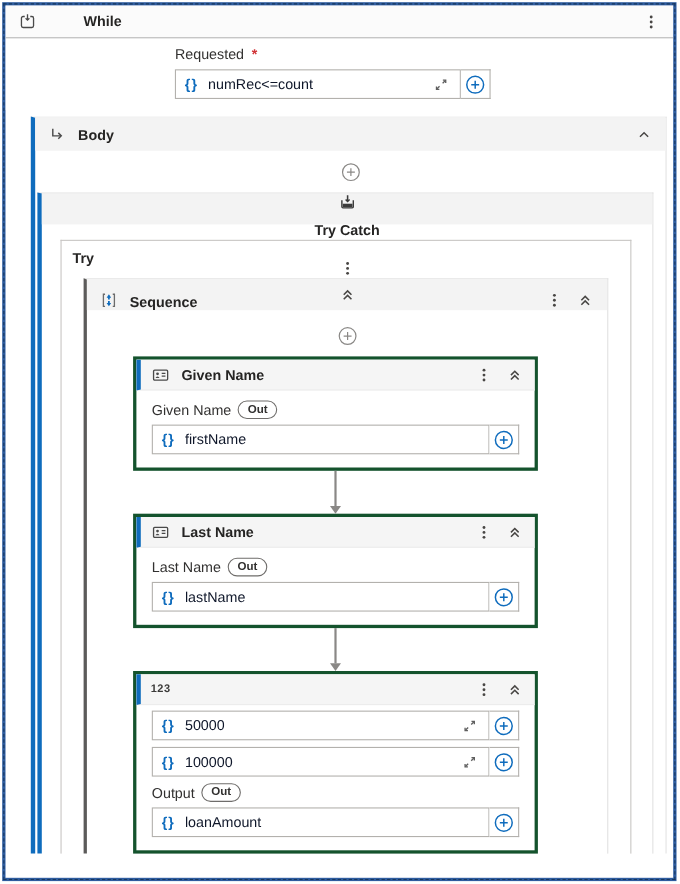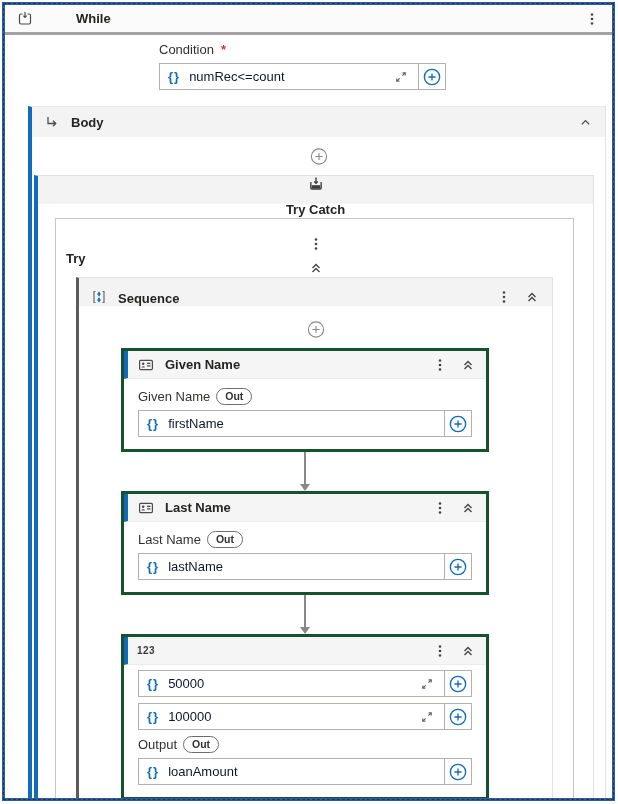--- a/index.html
+++ b/index.html
@@ -19,21 +19,21 @@
     outline-offset: -2px;
     background: #fff;
     overflow: hidden;
   }
   .hdr {
     display: flex; align-items: center;
     gap: 10px;
     padding: 0 11px;
     user-select: none;
   }
-  .while-header { height: 30px; background: #fbfbfb; border-bottom: 3px solid #a3a3a3; gap: 42px; }
+  .while-header { height: 30px; background: #fbfbfb; border-bottom: 1px solid #a3a3a3; gap: 42px; }
   .hdr-title { font-size: 13px; font-weight: 700; color: #252423; white-space: nowrap; }
   .spacer { flex: 1; }
   .icon-btn { display: flex; align-items: center; justify-content: center; width: 18px; height: 18px; cursor: pointer; }
 
   
   .condition-section { padding: 7px 0 10px 154px; background: #fff; }
   .field-label { font-size: 13px; color: #323130; display: flex; align-items: center; gap: 6px; }
   .req { color: #d13438; font-weight: 700; margin-left: 1px; }
   .condition-input { width: 287px; margin-top: 6px; }
 
@@ -69,21 +69,21 @@
   .trycatch {
     margin: 6px 11px 0 2px;
     border: 1px solid #e1e1e1; border-bottom: none;
     border-left: 4px solid #0f6cbd;
     background: #fff;
   }
   .trycatch-header { height: 28px; background: #f3f3f3; flex-direction: column; }
   .trycatch-content { padding: 14px 19px 0 17px; }
 
   .try-box { border: 1px solid #c8c6c4; border-bottom: none; background: #fff; }
-  .try-label { padding: 8px 10px 9px; font-size: 13px; font-weight: 700; color: #252423; margin-top: 24px; }
+  .try-label { padding: 8px 10px 9px; font-size: 13px; font-weight: 700; color: #252423; }
   .try-inner { padding: 2px 20px 0 20px; }
 
   
   .sequence {
     border-left: 3px solid #5c5b5a;
     border-top: 1px solid #e1e1e1;
     border-right: 1px solid #e1e1e1;
     background: #fff;
   }
   .sequence-header { height: 28px; background: #f3f3f3; align-items: flex-end; }
@@ -139,21 +139,21 @@
       <svg width="14" height="14" viewBox="0 0 14 14" fill="#484644">
         <circle cx="7" cy="2.5" r="1.3"></circle>
           <circle cx="7" cy="7" r="1.3"></circle>
           <circle cx="7" cy="11.5" r="1.3"></circle>
       </svg>
     </span>
   </div>
 
   <div class="condition-section">
     <div class="field-label">
-      <span>Condition</span>
+      <span>Requested</span>
         <span class="req">*</span>
     </div>
     <div class="input-row condition-input">
       <div class="input-box">
         <span class="braces">{}</span>
         <span class="expr-value">numRec&lt;=count</span>
         <span class="spacer"></span>
         <span class="icon-btn">
           <svg width="12" height="12" viewBox="0 0 12 12" fill="none" stroke="#5f5f5f" stroke-width="1.2">
             <path d="M7.6 1.8 H10.2 V4.4"></path>

